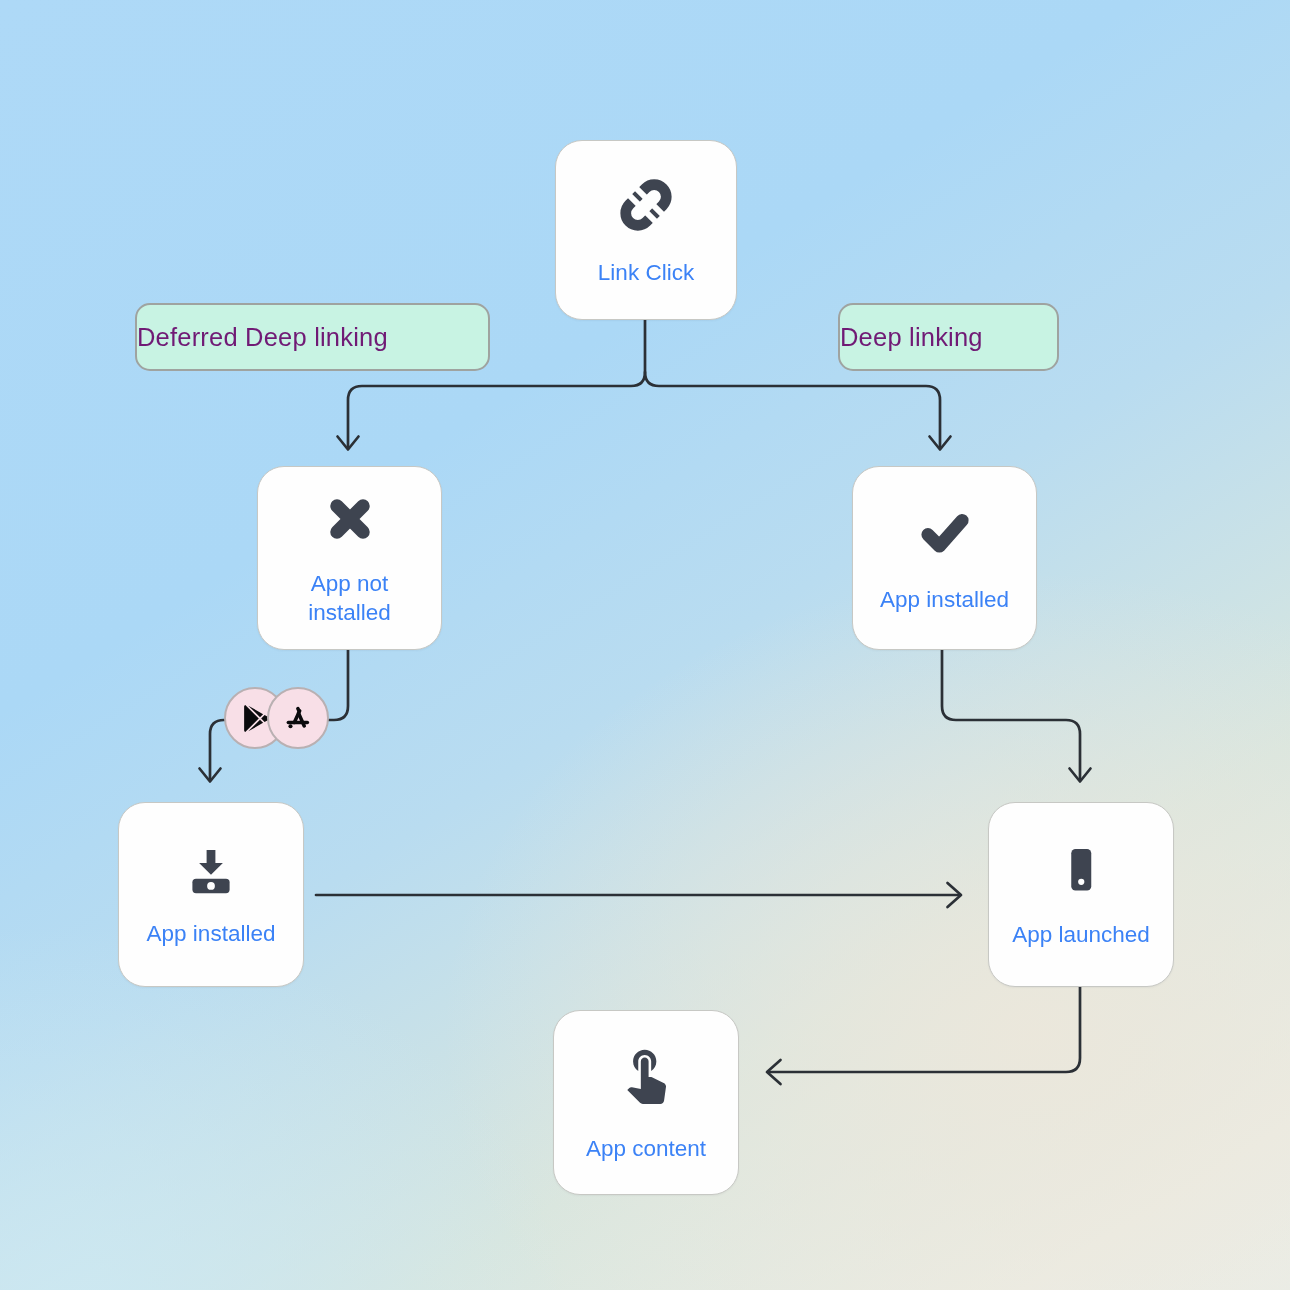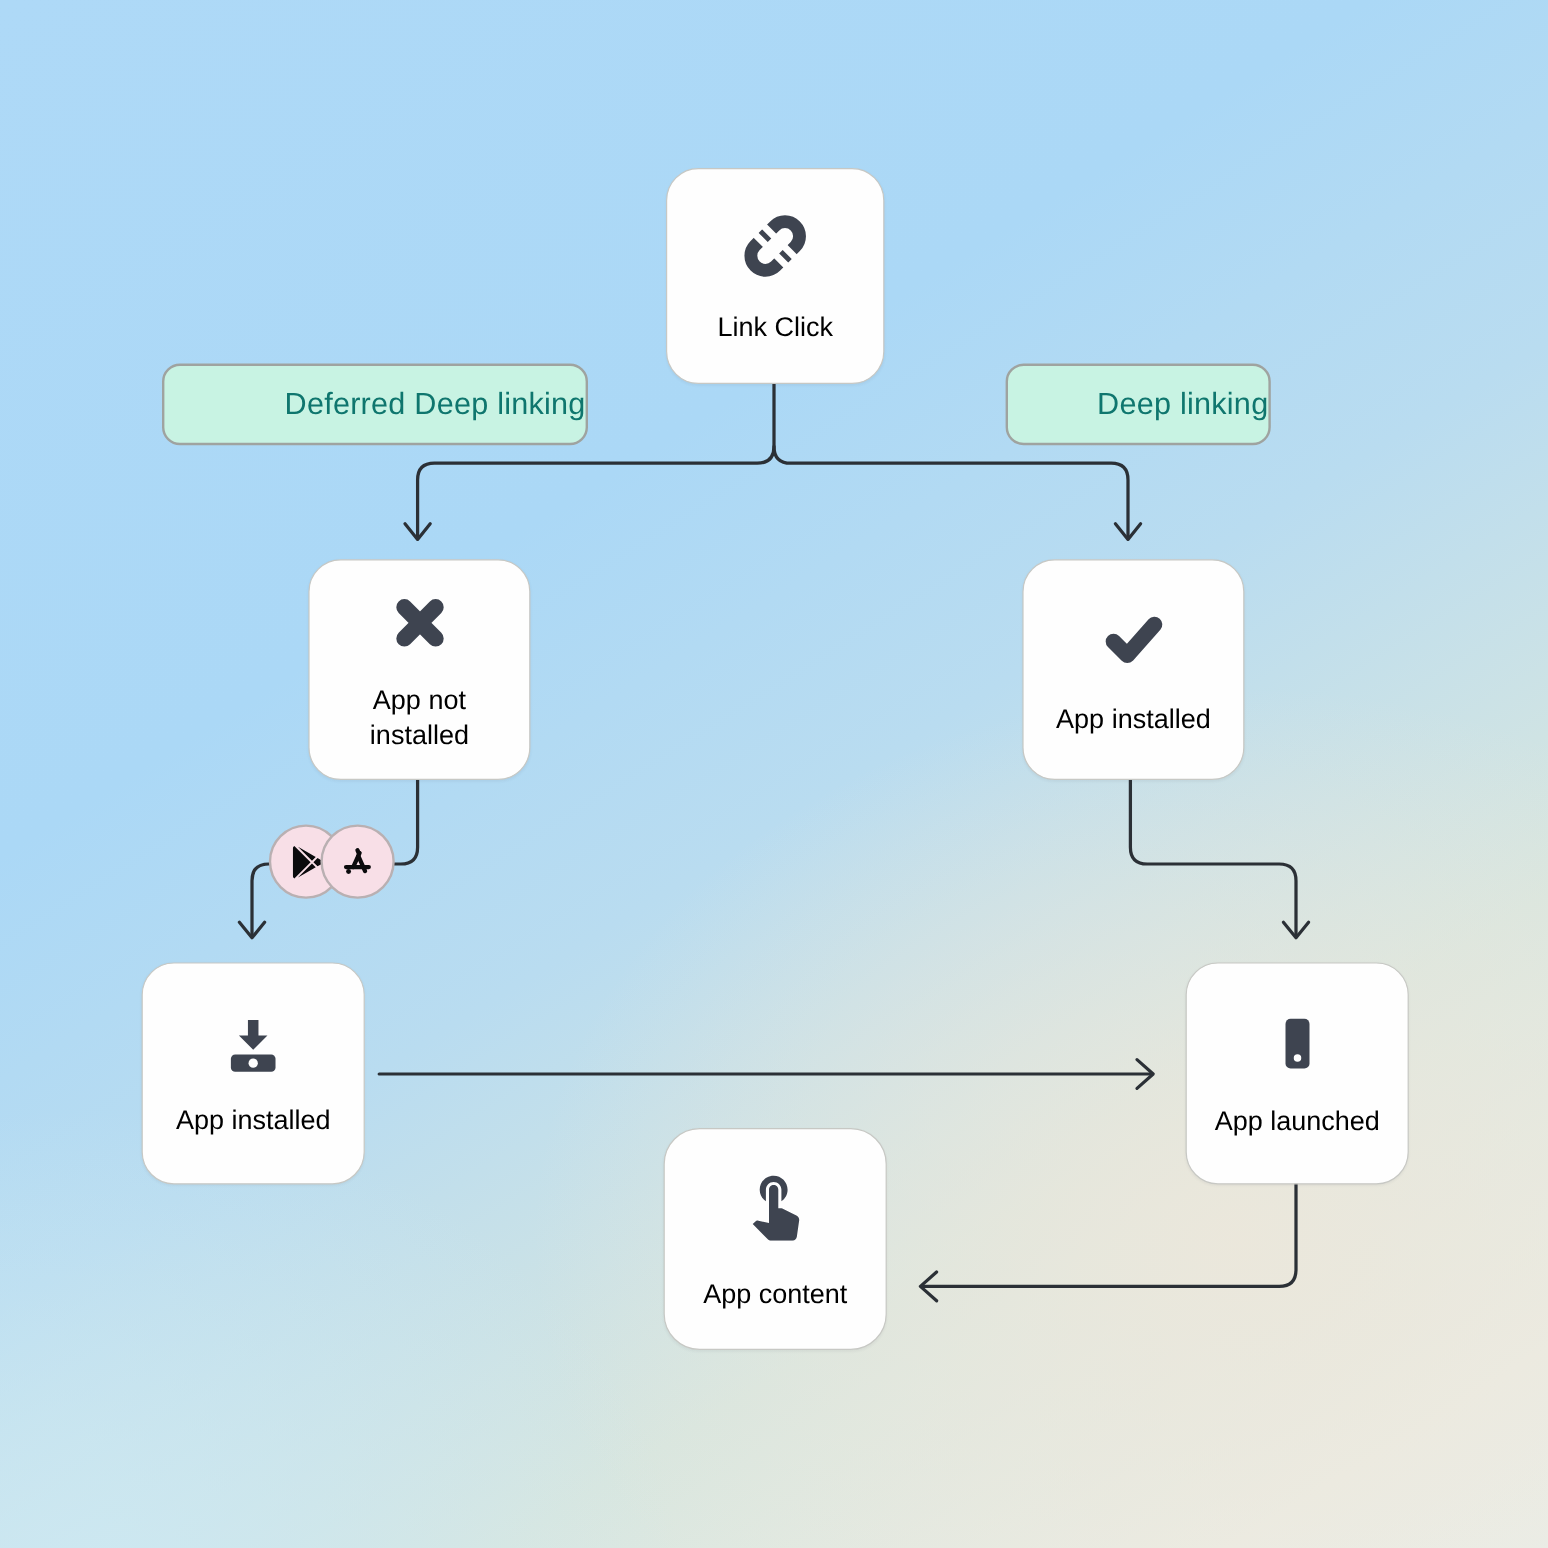--- a/index.html
+++ b/index.html
@@ -22,30 +22,30 @@
     border:1.5px solid #c7c8c4;
     border-radius:27px;
     box-shadow:0 1px 2px rgba(60,70,80,.06);
     display:flex;flex-direction:column;align-items:center;justify-content:center;
     gap:20px;
     color:#3e4450;
     text-align:center;
   }
   .node .icon{display:flex;align-items:center;justify-content:center;}
   .node .node-label{
-    font-size:22.5px;color:#000000;line-height:1.3;
+    font-size:22.5px;color:#3b82f6;line-height:1.3;
     max-width:150px;
   }
   .tag{
     position:absolute;
     background:#c8f3e3;
     border:2px solid #9fa3a0;
     border-radius:15px;
-    display:flex;align-items:center;justify-content:flex-end;
-    font-size:25.5px;font-weight:500;color:#0f766e;
+    display:flex;align-items:center;justify-content:flex-start;
+    font-size:25.5px;font-weight:500;color:#701a75;
     letter-spacing:.2px;
   }
   .badge{
     position:absolute;width:62px;height:62px;border-radius:50%;
     background:#f8dfe7;border:2px solid #b9b0b2;
     display:flex;align-items:center;justify-content:center;
     box-sizing:border-box;
   }
 </style>
 </head>
@@ -155,21 +155,21 @@
   <div class="node" style="left:988px;top:802px;width:184px;height:183px;">
     <span class="icon">
       <svg width="60" height="60" viewBox="0 0 24 24">
         <rect x="8.1" y="3.6" width="8" height="16.6" rx="1.7" fill="#3e4450"></rect>
         <circle cx="12.1" cy="16.7" r="1.25" fill="#fefefe"></circle>
       </svg>
     </span>
     <span class="node-label">App launched</span>
   </div>
 
-  <div class="node" style="left:553px;top:940px;width:184px;height:183px;gap:30px;border-radius:30px;">
+  <div class="node" style="left:553px;top:1010px;width:184px;height:183px;gap:30px;">
     <span class="icon">
       <svg width="62" height="62" viewBox="0 0 24 24">
         <path fill="#3e4450" d="M9 11.24V7.5C9 6.12 10.12 5 11.5 5S14 6.12 14 7.5v3.74c1.21-.81 2-2.18 2-3.74
           0-2.49-2.01-4.5-4.5-4.5S7 5.01 7 7.5c0 1.56.79 2.93 2 3.74z
           m9.84 4.63-4.54-2.26c-.17-.07-.35-.11-.54-.11H13v-6c0-.83-.67-1.5-1.5-1.5S10 6.67 10 7.5v10.74
           l-3.43-.72c-.08-.01-.15-.03-.24-.03-.31 0-.59.13-.79.33l-.79.8 4.94 4.94c.27.27.65.44 1.06.44h6.79
           c.75 0 1.33-.55 1.44-1.28l.75-5.27c.01-.07.02-.14.02-.2 0-.62-.38-1.16-.91-1.38z"></path>
       </svg>
     </span>
     <span class="node-label">App content</span>

